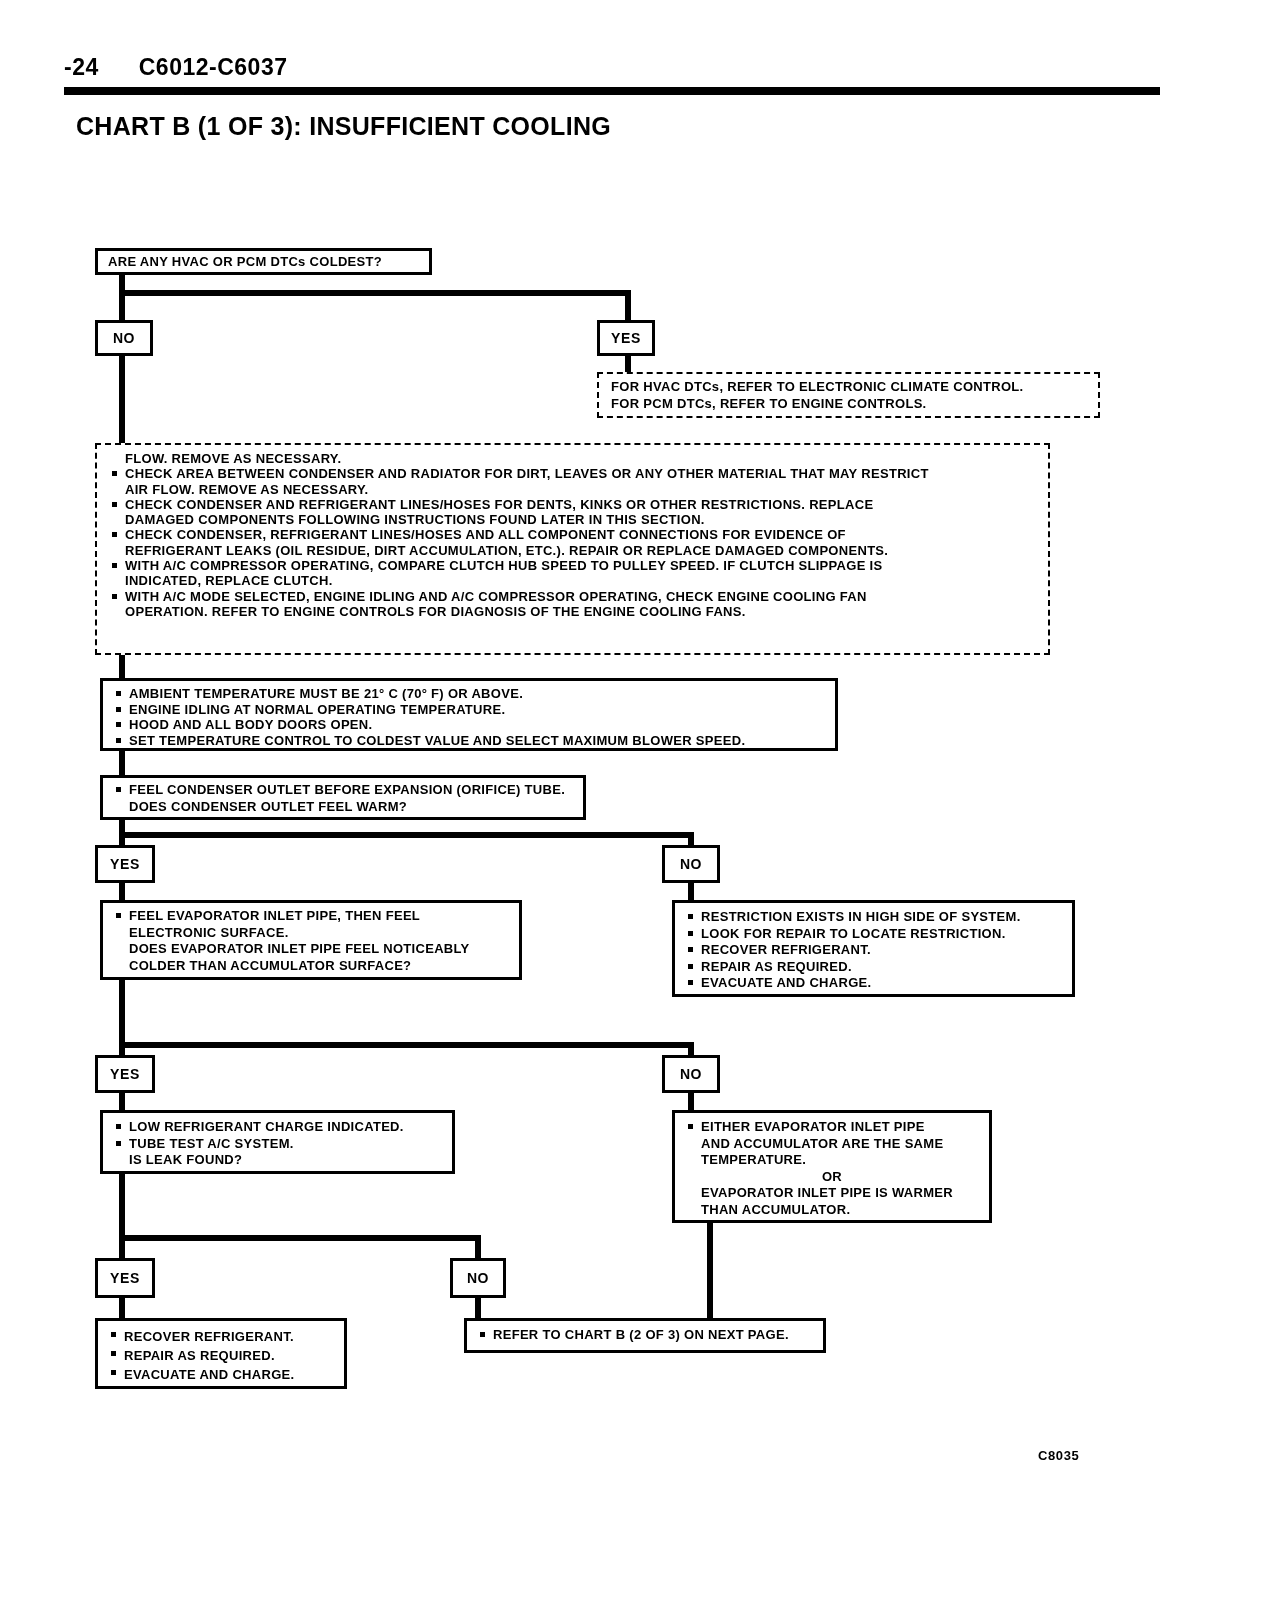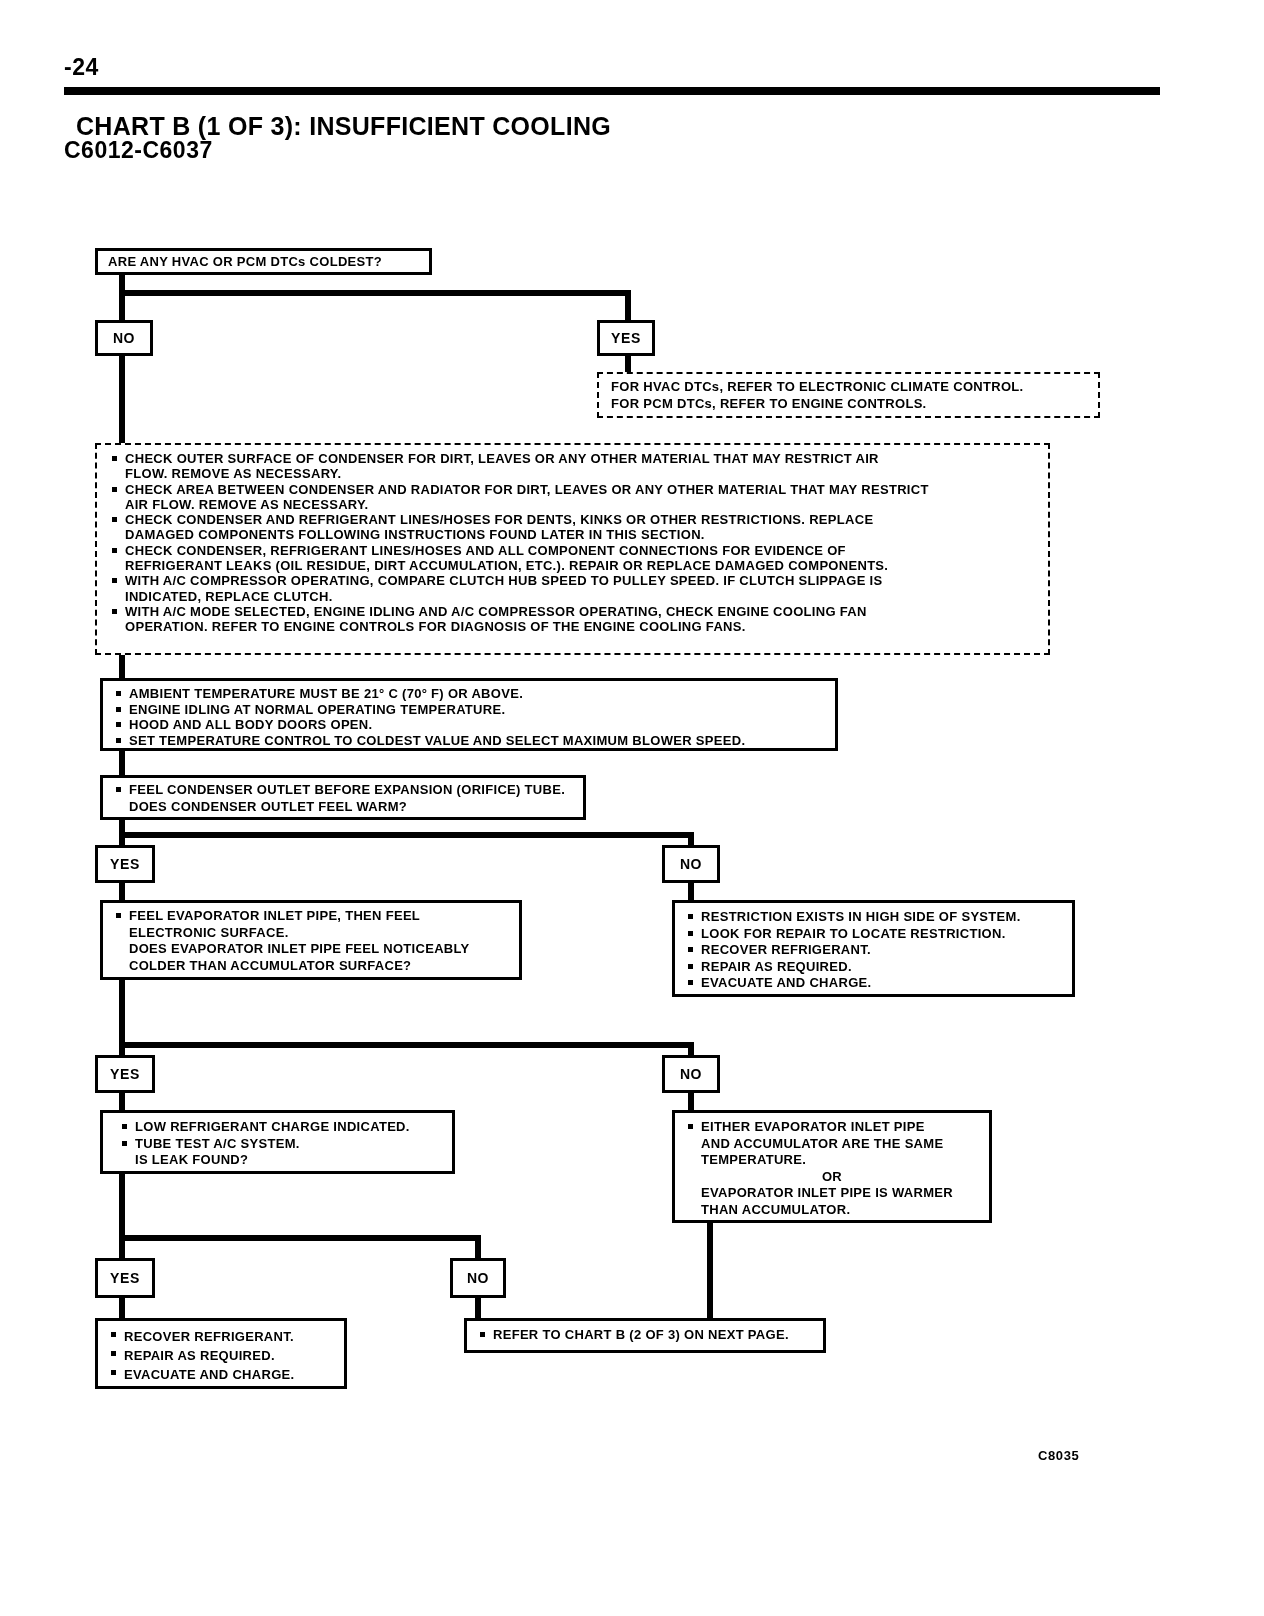--- a/index.html
+++ b/index.html
@@ -1,18 +1,18 @@
 <!DOCTYPE html>
 <html><head>
 <meta charset="utf-8">
 <style>
   html,body{margin:0;padding:0;background:#fff;}
   .page{position:relative;width:1264px;height:1616px;background:#fff;overflow:hidden;
         font-family:"Liberation Sans",sans-serif;font-weight:700;color:#000;}
-  .hdr{position:absolute;left:64px;top:54px;font-size:23px;letter-spacing:.5px;display:flex;gap:56px;flex-direction:column;}
+  .hdr{position:absolute;left:64px;top:54px;font-size:23px;letter-spacing:.5px;display:flex;gap:40px;}
   .hdr-rule{position:absolute;left:64px;top:87px;width:1096px;height:8px;background:#000;}
   .title{position:absolute;left:76px;top:112px;font-size:25px;letter-spacing:.3px;}
   .bx{position:absolute;border:3px solid #000;background:#fff;box-sizing:border-box;
       padding:3px 8px;font-size:13px;line-height:15.5px;letter-spacing:.3px;}
   .dash{border:2px dashed #000;}
   .tag{position:absolute;border:3px solid #000;background:#fff;box-sizing:border-box;
        display:flex;align-items:center;justify-content:center;font-size:14px;letter-spacing:.6px;}
   .ln{position:absolute;background:#000;}
   .pl{padding-left:2px;}
   .bl{position:relative;padding-left:16px;}
@@ -71,21 +71,20 @@
   <div class="tag" style="left:597px;top:320px;width:58px;height:36px">
     <span>YES</span>
   </div>
 
   <div class="bx dash lh17" style="left:597px;top:372px;width:503px;height:46px;padding:4px 10px">
     <div class="pl">FOR HVAC DTCs, REFER TO ELECTRONIC CLIMATE CONTROL.</div>
     <div class="pl">FOR PCM DTCs, REFER TO ENGINE CONTROLS.</div>
   </div>
 
   <div class="bx dash lh152" style="left:95px;top:443px;width:955px;height:212px;padding:6px 12px 0 12px">
-    <div class="bl">CHECK OUTER SURFACE OF CONDENSER FOR DIRT, LEAVES OR ANY OTHER MATERIAL THAT MAY RESTRICT AIR</div>
     <div class="cl">FLOW. REMOVE AS NECESSARY.</div>
     <div class="bl">CHECK AREA BETWEEN CONDENSER AND RADIATOR FOR DIRT, LEAVES OR ANY OTHER MATERIAL THAT MAY RESTRICT</div>
     <div class="cl">AIR FLOW. REMOVE AS NECESSARY.</div>
     <div class="bl">CHECK CONDENSER AND REFRIGERANT LINES/HOSES FOR DENTS, KINKS OR OTHER RESTRICTIONS. REPLACE</div>
     <div class="cl">DAMAGED COMPONENTS FOLLOWING INSTRUCTIONS FOUND LATER IN THIS SECTION.</div>
     <div class="bl">CHECK CONDENSER, REFRIGERANT LINES/HOSES AND ALL COMPONENT CONNECTIONS FOR EVIDENCE OF</div>
     <div class="cl">REFRIGERANT LEAKS (OIL RESIDUE, DIRT ACCUMULATION, ETC.). REPAIR OR REPLACE DAMAGED COMPONENTS.</div>
     <div class="bl">WITH A/C COMPRESSOR OPERATING, COMPARE CLUTCH HUB SPEED TO PULLEY SPEED. IF CLUTCH SLIPPAGE IS</div>
     <div class="cl">INDICATED, REPLACE CLUTCH.</div>
     <div class="bl">WITH A/C MODE SELECTED, ENGINE IDLING AND A/C COMPRESSOR OPERATING, CHECK ENGINE COOLING FAN</div>
@@ -126,21 +125,21 @@
     <div class="bl">EVACUATE AND CHARGE.</div>
   </div>
 
   <div class="tag" style="left:95px;top:1055px;width:60px;height:38px">
     <span>YES</span>
   </div>
   <div class="tag" style="left:662px;top:1055px;width:58px;height:38px">
     <span>NO</span>
   </div>
 
-  <div class="bx lh165" style="left:100px;top:1110px;width:355px;height:64px;padding:6px 16px">
+  <div class="bx lh165" style="left:100px;top:1110px;width:355px;height:64px;padding:6px 10px">
     <div class="bl">LOW REFRIGERANT CHARGE INDICATED.</div>
     <div class="bl">TUBE TEST A/C SYSTEM.</div>
     <div class="cl">IS LEAK FOUND?</div>
   </div>
 
   <div class="bx lh165" style="left:672px;top:1110px;width:320px;height:113px;padding:6px 10px">
     <div class="bl">EITHER EVAPORATOR INLET PIPE</div>
     <div class="cl">AND ACCUMULATOR ARE THE SAME</div>
     <div class="cl">TEMPERATURE.</div>
     <div class="orl">OR</div>

